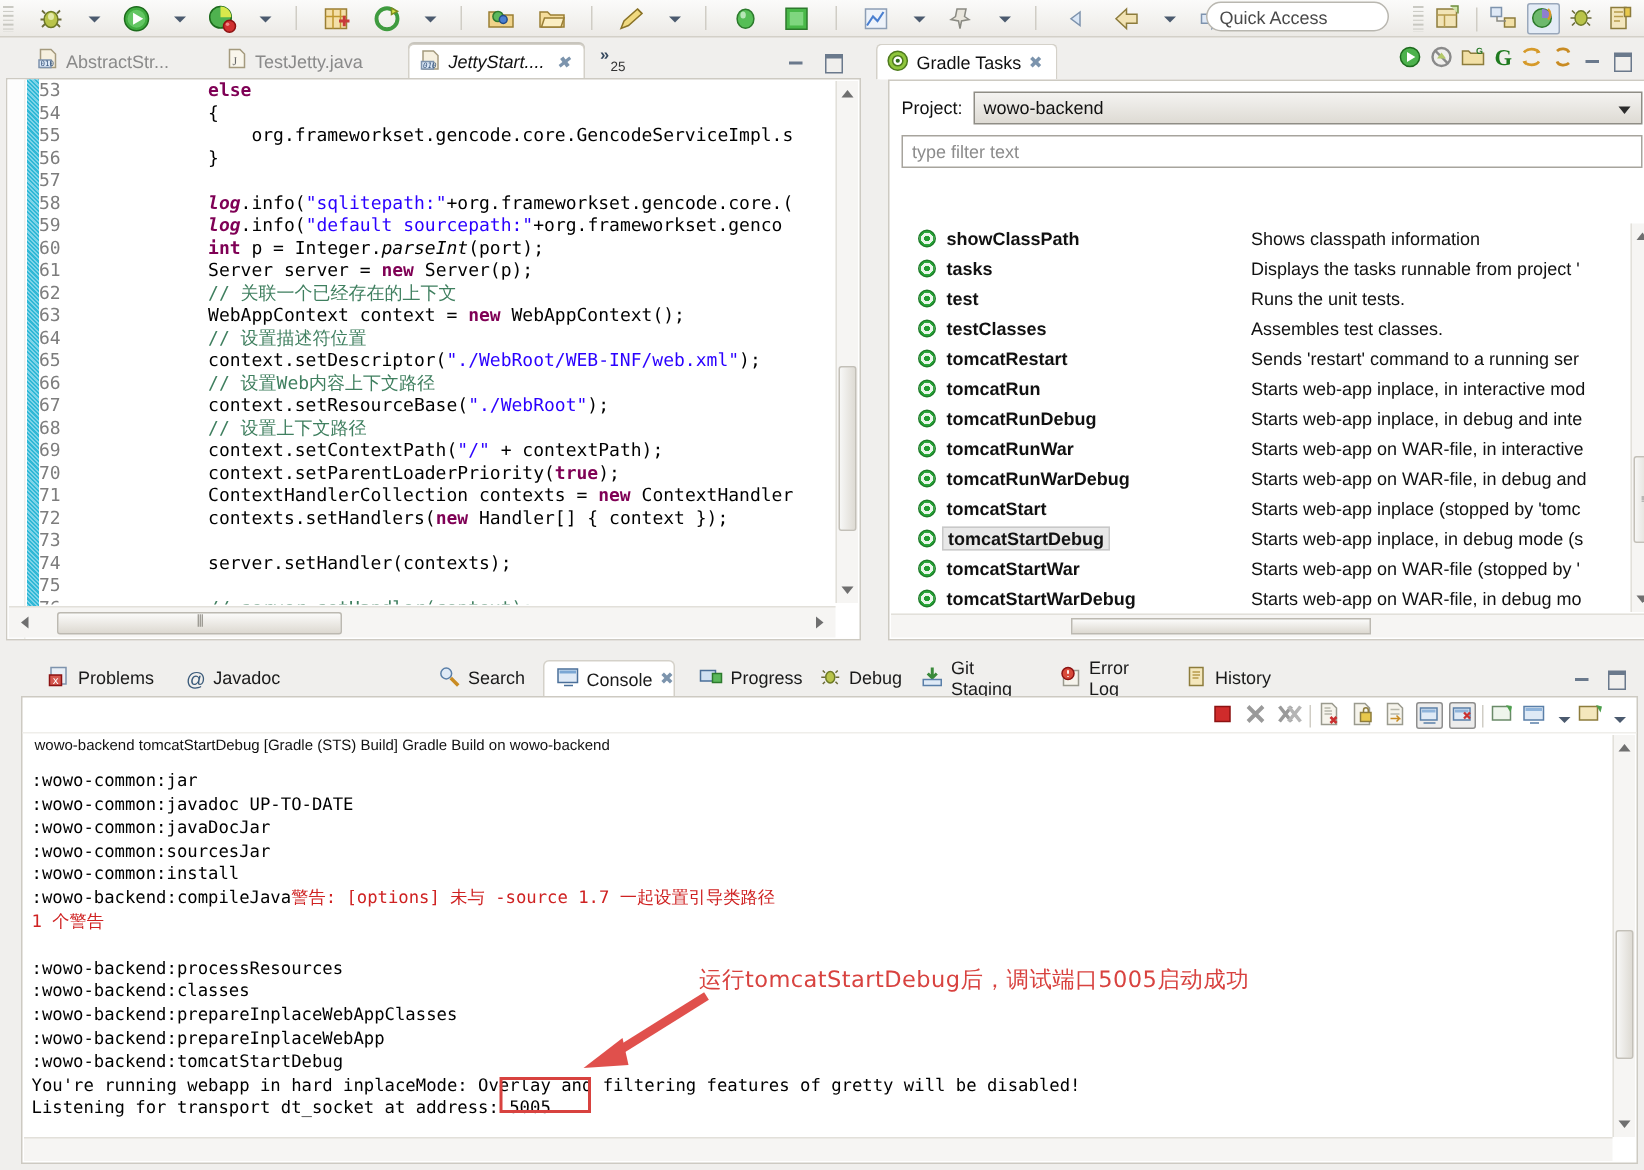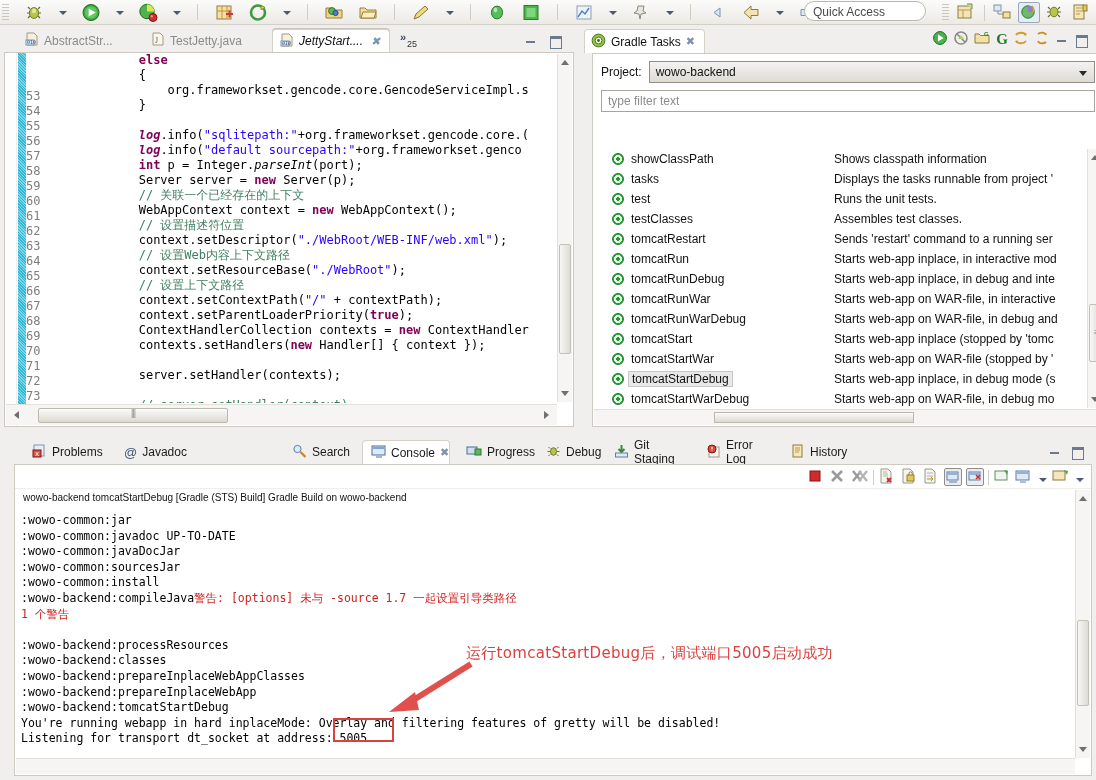--- a/index.html
+++ b/index.html
@@ -74,21 +74,21 @@
     background-image:
       repeating-linear-gradient(45deg, #2fb8d6 0 1px, transparent 1px 2px),
       linear-gradient(#7fd4e8, #7fd4e8);
     background-color: #8fd8ea;
   }
   .code-area {
     position: absolute; left: 21px; top: 0; right: 17px; bottom: 23px;
     overflow: hidden; font-family: "DejaVu Sans Mono", monospace; font-size: 12px;
   }
   .code-line { height: 15px; line-height: 15px; white-space: pre; display: flex; }
-  .ln { width: 26px; color: #7d7d7d; text-align: left; flex: 0 0 26px; font-size: 12px; margin-top: 36px; }
+  .ln { width: 26px; color: #7d7d7d; text-align: left; flex: 0 0 26px; font-size: 12px; }
   .ctext { flex: 1 1 auto; color: #000; }
   .kw { color: #7f0055; font-weight: bold; }
   .str { color: #2a00ff; }
   .cmt { color: #3f7f5f; }
   .ital { font-style: italic; }
   .ed-vscroll {
     position: absolute; right: 1px; top: 1px; width: 15px; bottom: 24px;
     background: #f6f5f3; border-left: 1px solid #e2e0da;
   }
   .ed-vthumb { position: absolute; left: 1px; top: 190px; width: 12px; height: 110px;
@@ -134,21 +134,21 @@
   }
   .proj-combo .cb-arrow { position: absolute; right: 7px; top: 9px;
     border-left: 4px solid transparent; border-right: 4px solid transparent; border-top: 5px solid #2b2b2b; }
   .filter-box {
     margin: 7px 8px 0 8px; height: 22px; background: #fff; border: 1px solid #a7a49d;
     display: flex; align-items: center; padding: 0 6px; font-size: 12px; color: #8c8c8c;
   }
   .task-list { position: absolute; left: 1px; right: 16px; top: 95px; bottom: 18px; overflow: hidden; }
   .task-row { height: 20px; display: flex; align-items: center; font-size: 12px; }
   .task-row .tname { width: 240px; display: flex; align-items: center; gap: 7px; padding-left: 18px;
-    font-weight: normal; color: #111; }
+    font-weight: bold; color: #111; }
   .task-row .tdesc { flex: 1 1 auto; color: #111; white-space: nowrap; overflow: hidden; }
   .task-row.selected .tname-inner {
     background: #e8e8e8; border: 1px solid #c8c8c8; padding: 0 3px; margin: 0 -3px;
   }
   .dot-ico { width: 12px; height: 12px; border-radius: 50%; flex: 0 0 12px;
     background: radial-gradient(circle at 50% 50%, #1f9a2e 0 2px, #e8f6e9 2px 4px, #2aa83a 4px 6px);
     border: 1px solid #1c7d28; }
   .gp-vscroll { position: absolute; right: 1px; top: 95px; bottom: 18px; width: 15px;
     background: #f6f5f3; border-left: 1px solid #e2e0da; }
   .gp-vthumb { position: absolute; left: 1px; top: 155px; width: 12px; height: 58px;
@@ -594,33 +594,33 @@
             </span>
             <span class="tdesc">Starts web-app on WAR-file, in debug and</span>
           </div>
           <div class="task-row">
             <span class="tname">
               <span class="dot-ico"></span>
               <span class="tname-inner">tomcatStart</span>
             </span>
             <span class="tdesc">Starts web-app inplace (stopped by 'tomc</span>
           </div>
+          <div class="task-row selected">
+            <span class="tname">
+              <span class="dot-ico"></span>
+              <span class="tname-inner">tomcatStartDebug</span>
+            </span>
+            <span class="tdesc">Starts web-app inplace, in debug mode (s</span>
+          </div>
           <div class="task-row">
             <span class="tname">
               <span class="dot-ico"></span>
               <span class="tname-inner">tomcatStartWar</span>
             </span>
             <span class="tdesc">Starts web-app on WAR-file (stopped by '</span>
-          </div>
-          <div class="task-row selected">
-            <span class="tname">
-              <span class="dot-ico"></span>
-              <span class="tname-inner">tomcatStartDebug</span>
-            </span>
-            <span class="tdesc">Starts web-app inplace, in debug mode (s</span>
           </div>
           <div class="task-row">
             <span class="tname">
               <span class="dot-ico"></span>
               <span class="tname-inner">tomcatStartWarDebug</span>
             </span>
             <span class="tdesc">Starts web-app on WAR-file, in debug mo</span>
           </div>
         </div>
 

